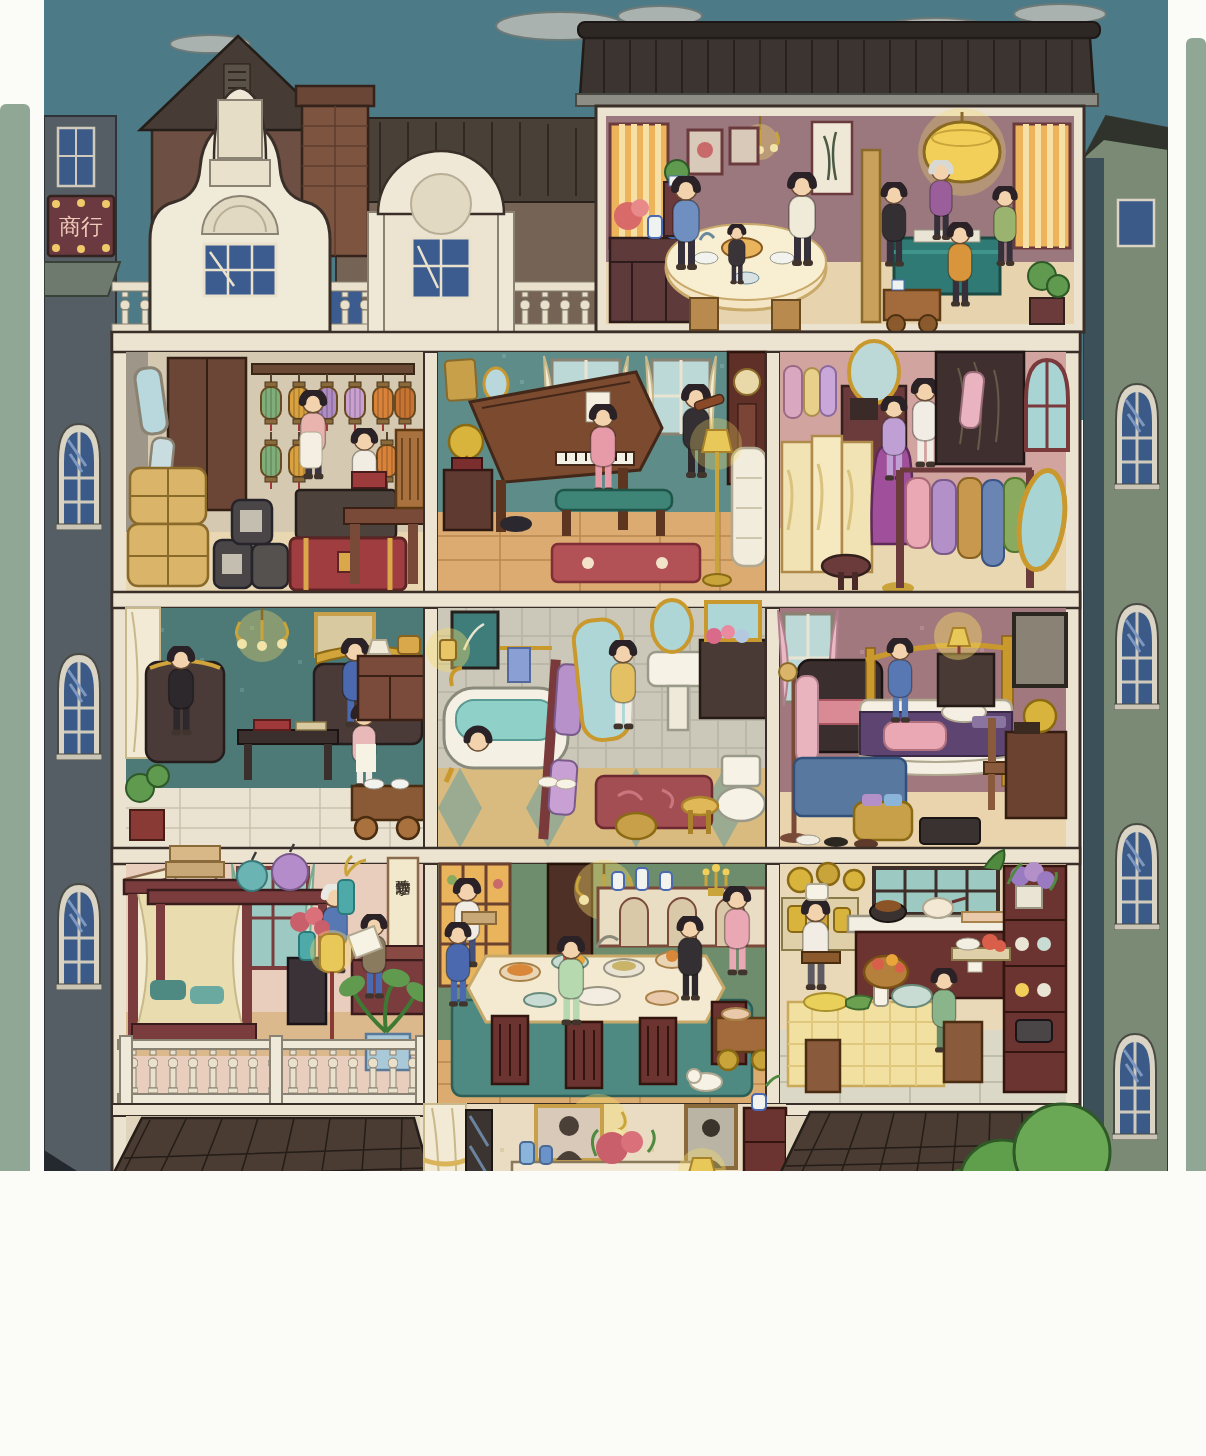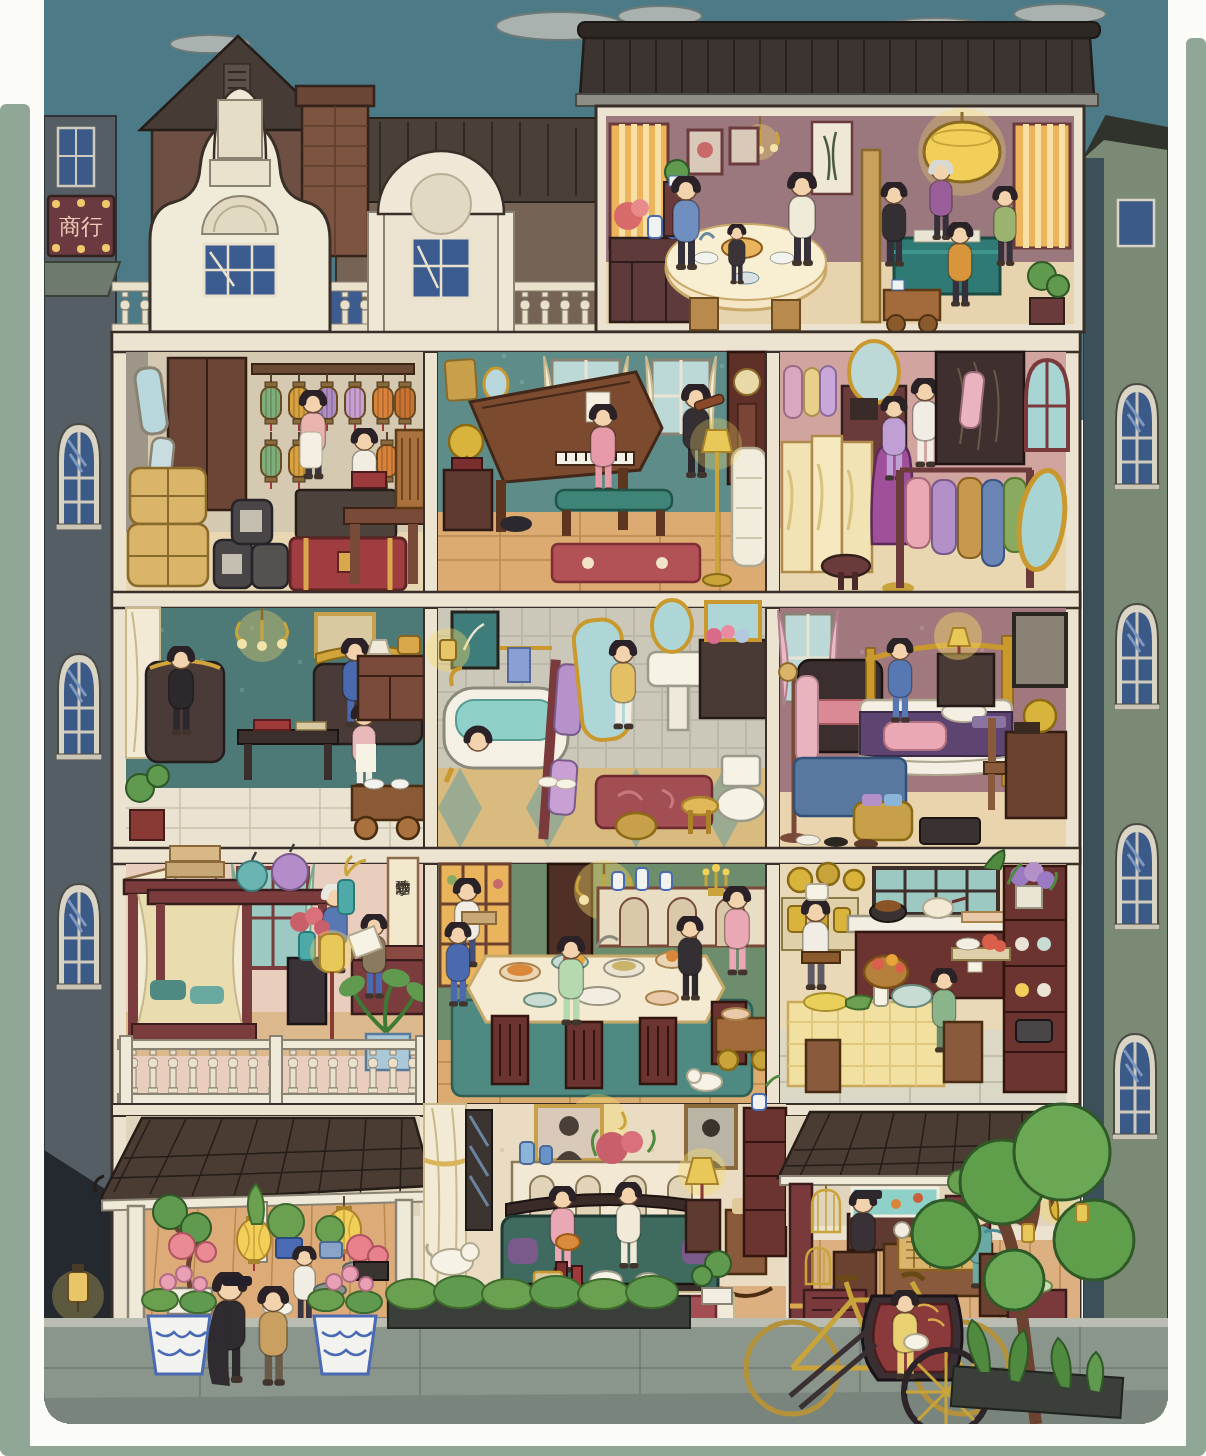--- a/index.html
+++ b/index.html
@@ -1,17 +1,17 @@
 <!DOCTYPE html>
 <html><head>
 <meta charset="utf-8">
 <style>
   html,body{margin:0;padding:0;background:#fbfbf7;}
-  #stage{position:relative;width:1206px;height:1456px;background:#fbfbf7;overflow:hidden;
-         font-family:"DejaVu Sans","Liberation Sans",sans-serif;border-radius:8px;}
+  #stage{position:relative;width:1206px;height:1171px;background:#fbfbf7;overflow:hidden;
+         font-family:"DejaVu Sans","Liberation Sans",sans-serif;}
   svg{display:block}
   text{font-family:"DejaVu Sans","Liberation Sans",sans-serif;}
   .vtext{writing-mode:vertical-rl;text-orientation:upright;}
 </style>
 </head>
 <body>
 
 <div id="stage">
 <svg width="1206" height="1456" viewBox="0 0 1206 1456">
 <defs>

